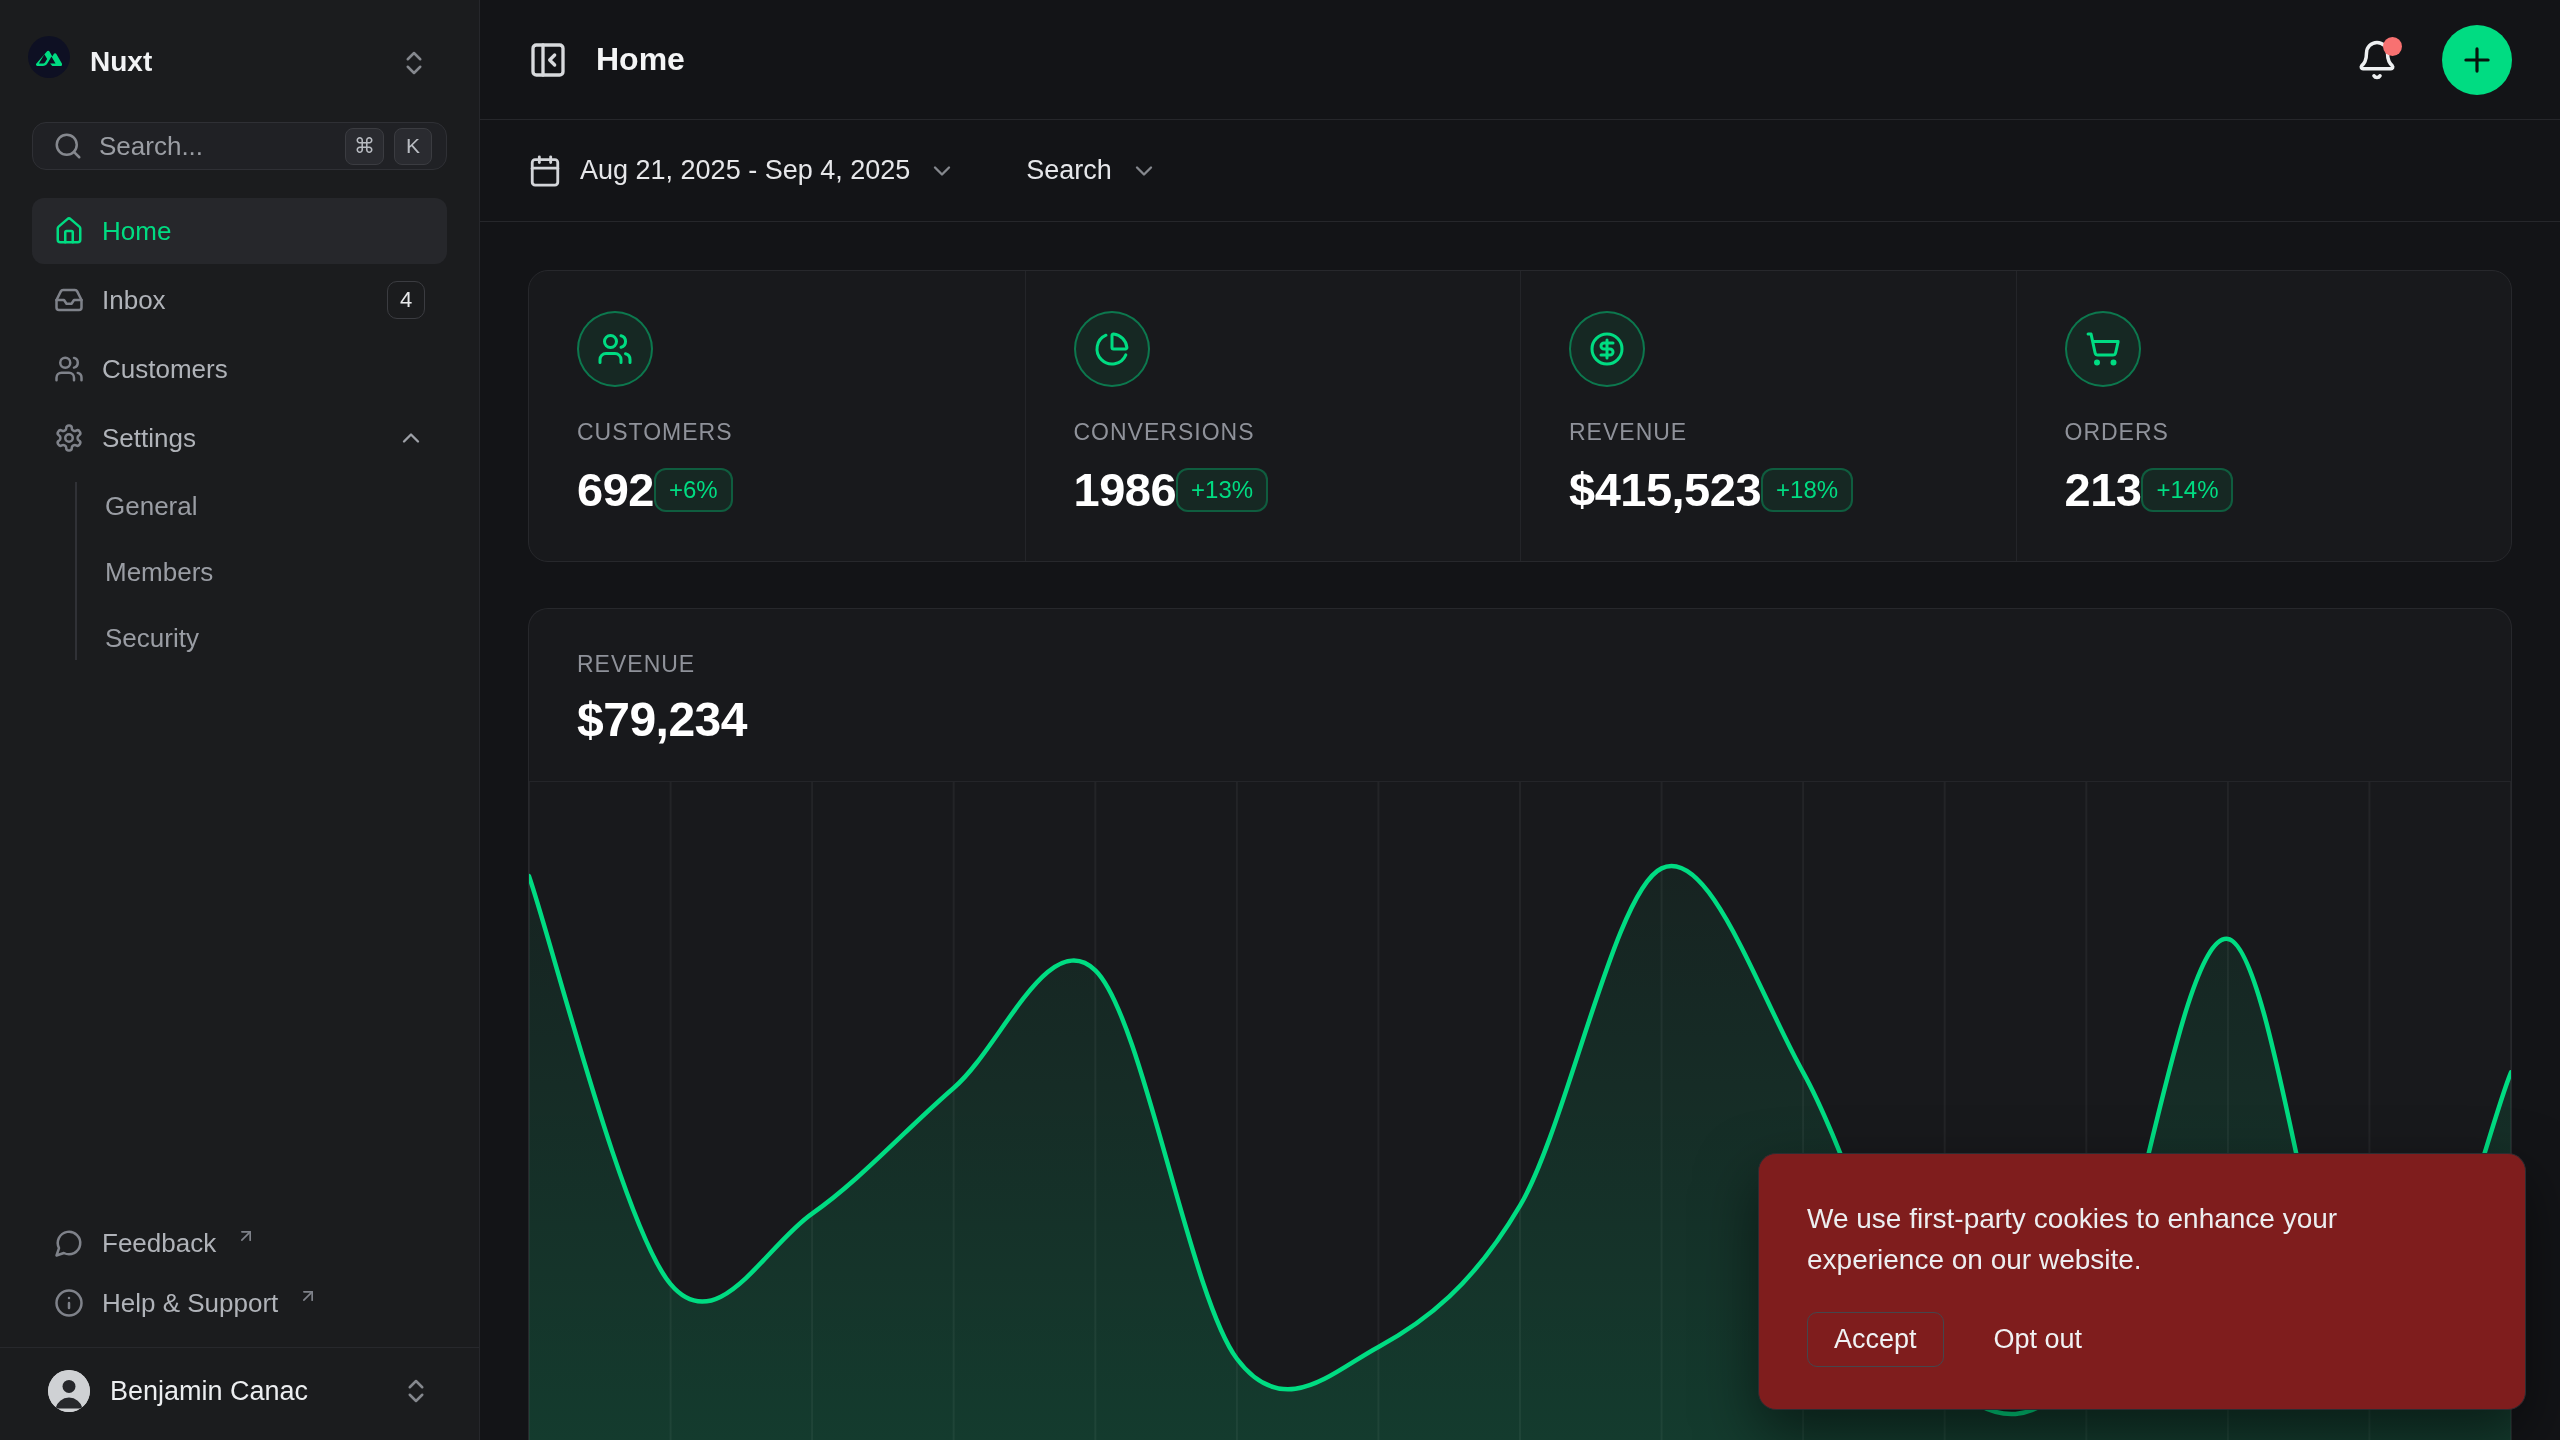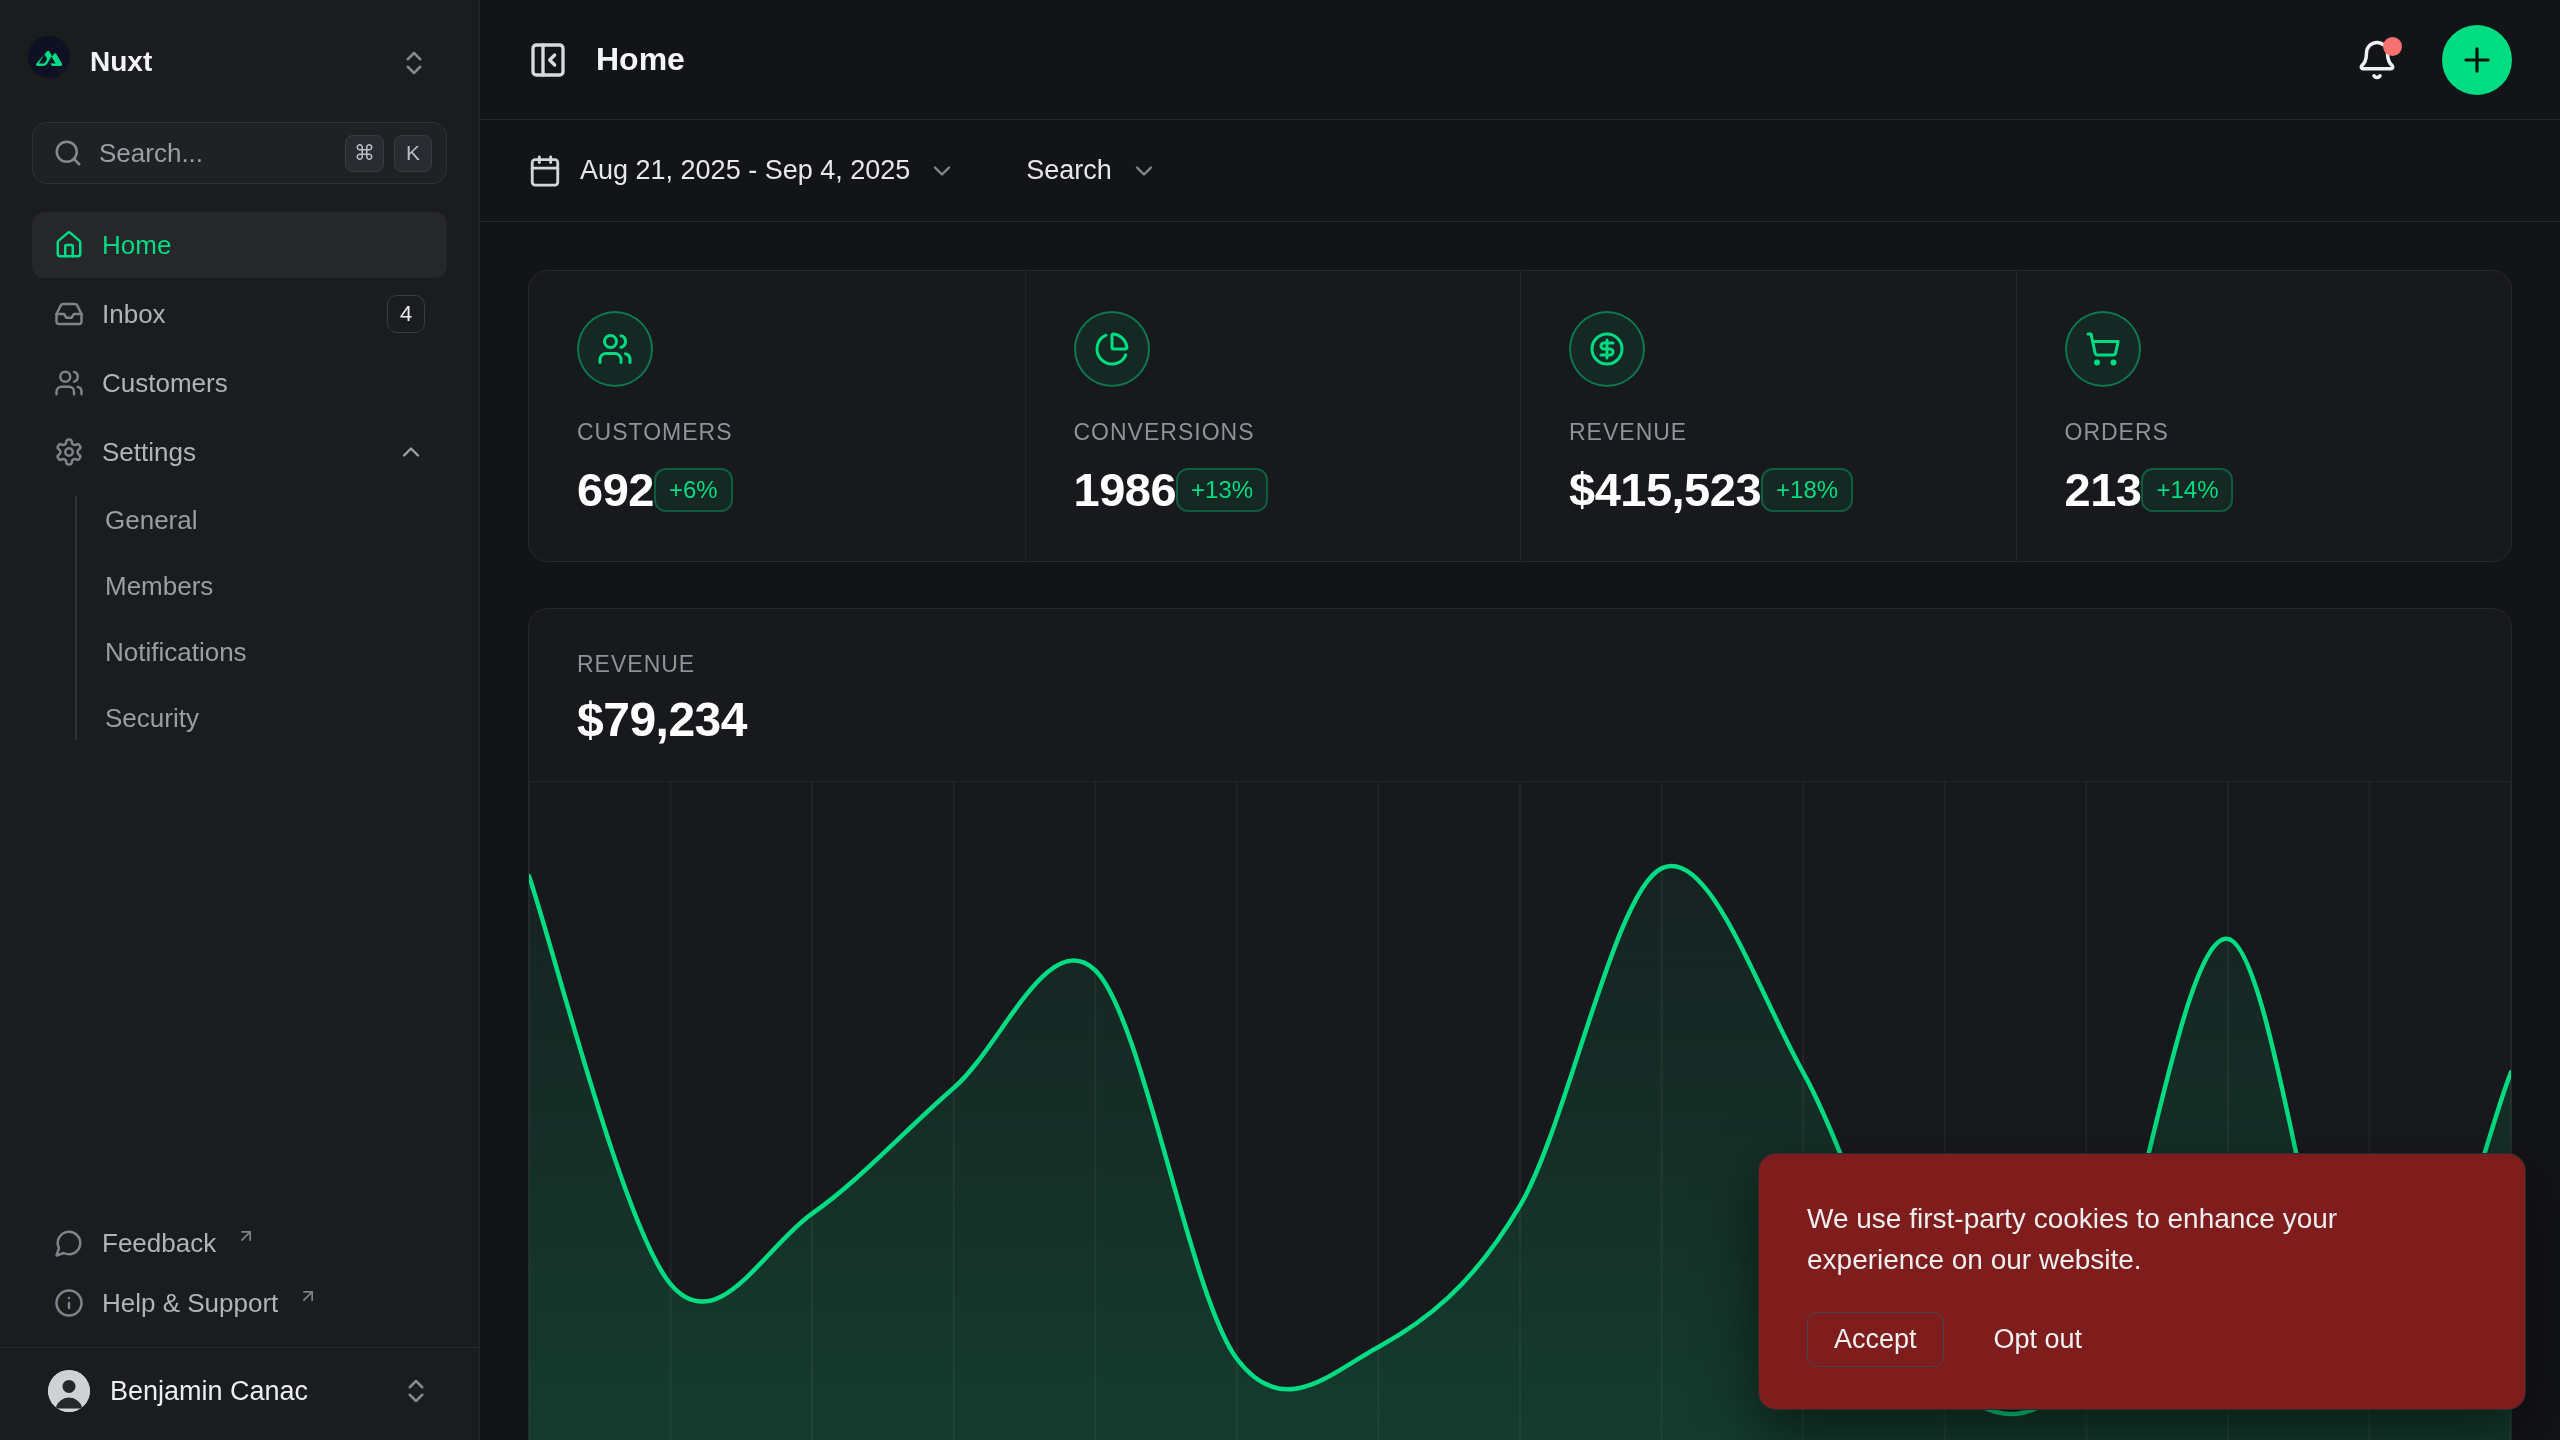--- a/index.html
+++ b/index.html
@@ -12,21 +12,21 @@
     border-right:1px solid #26272b; display:flex; flex-direction:column; }
   .sb-head { display:flex; align-items:flex-end; gap:20px; padding:36px 50px 0 28px; cursor:pointer; }
   .logo-badge { width:42px; height:42px; border-radius:50%; background:#0e1023;
     display:flex; align-items:center; justify-content:center; flex:0 0 42px; }
   .team-name { font-size:28px; font-weight:600; color:#f2f3f5; }
   .icon { display:inline-flex; align-items:center; justify-content:center; }
   .icon svg { display:block; }
   .ml-auto { margin-left:auto; }
   .dim { color:#85888e; }
 
-  .search { margin:44px 32px 0; height:62px; background:#202125; border:1px solid #2f3035;
+  .search { margin:44px 32px 0; height:48px; background:#202125; border:1px solid #2f3035;
     border-radius:14px; display:flex; align-items:center; gap:16px; padding:0 14px 0 20px; cursor:text; }
   .search input { flex:1; background:transparent; border:0; outline:none; color:#e8e9eb;
     font-size:26px; font-family:inherit; min-width:0; }
   .search input::placeholder { color:#9b9ea4; }
   .kbd { min-width:38px; height:37px; padding:0 8px; background:#2a2b30; border:1px solid #3b3c41;
     border-radius:8px; color:#b9bcc2; font-size:21px; display:flex; align-items:center;
     justify-content:center; }
   .kbd + .kbd { margin-left:-6px; }
 
   nav { margin:28px 32px 0; display:flex; flex-direction:column; gap:3px; }
@@ -194,23 +194,20 @@
             </svg>
         </span>
       </a>
 
       <div class="nav-children">
         <a class="nav-child">
             <span>General</span>
           </a>
         <a class="nav-child">
             <span>Members</span>
-          </a>
-        <a class="nav-child">
-            <span>Notifications</span>
           </a>
         <a class="nav-child">
             <span>Security</span>
           </a>
       </div>
     </nav>
 
     <div class="sb-footer">
       <a class="nav-item">
         <span class="icon">

